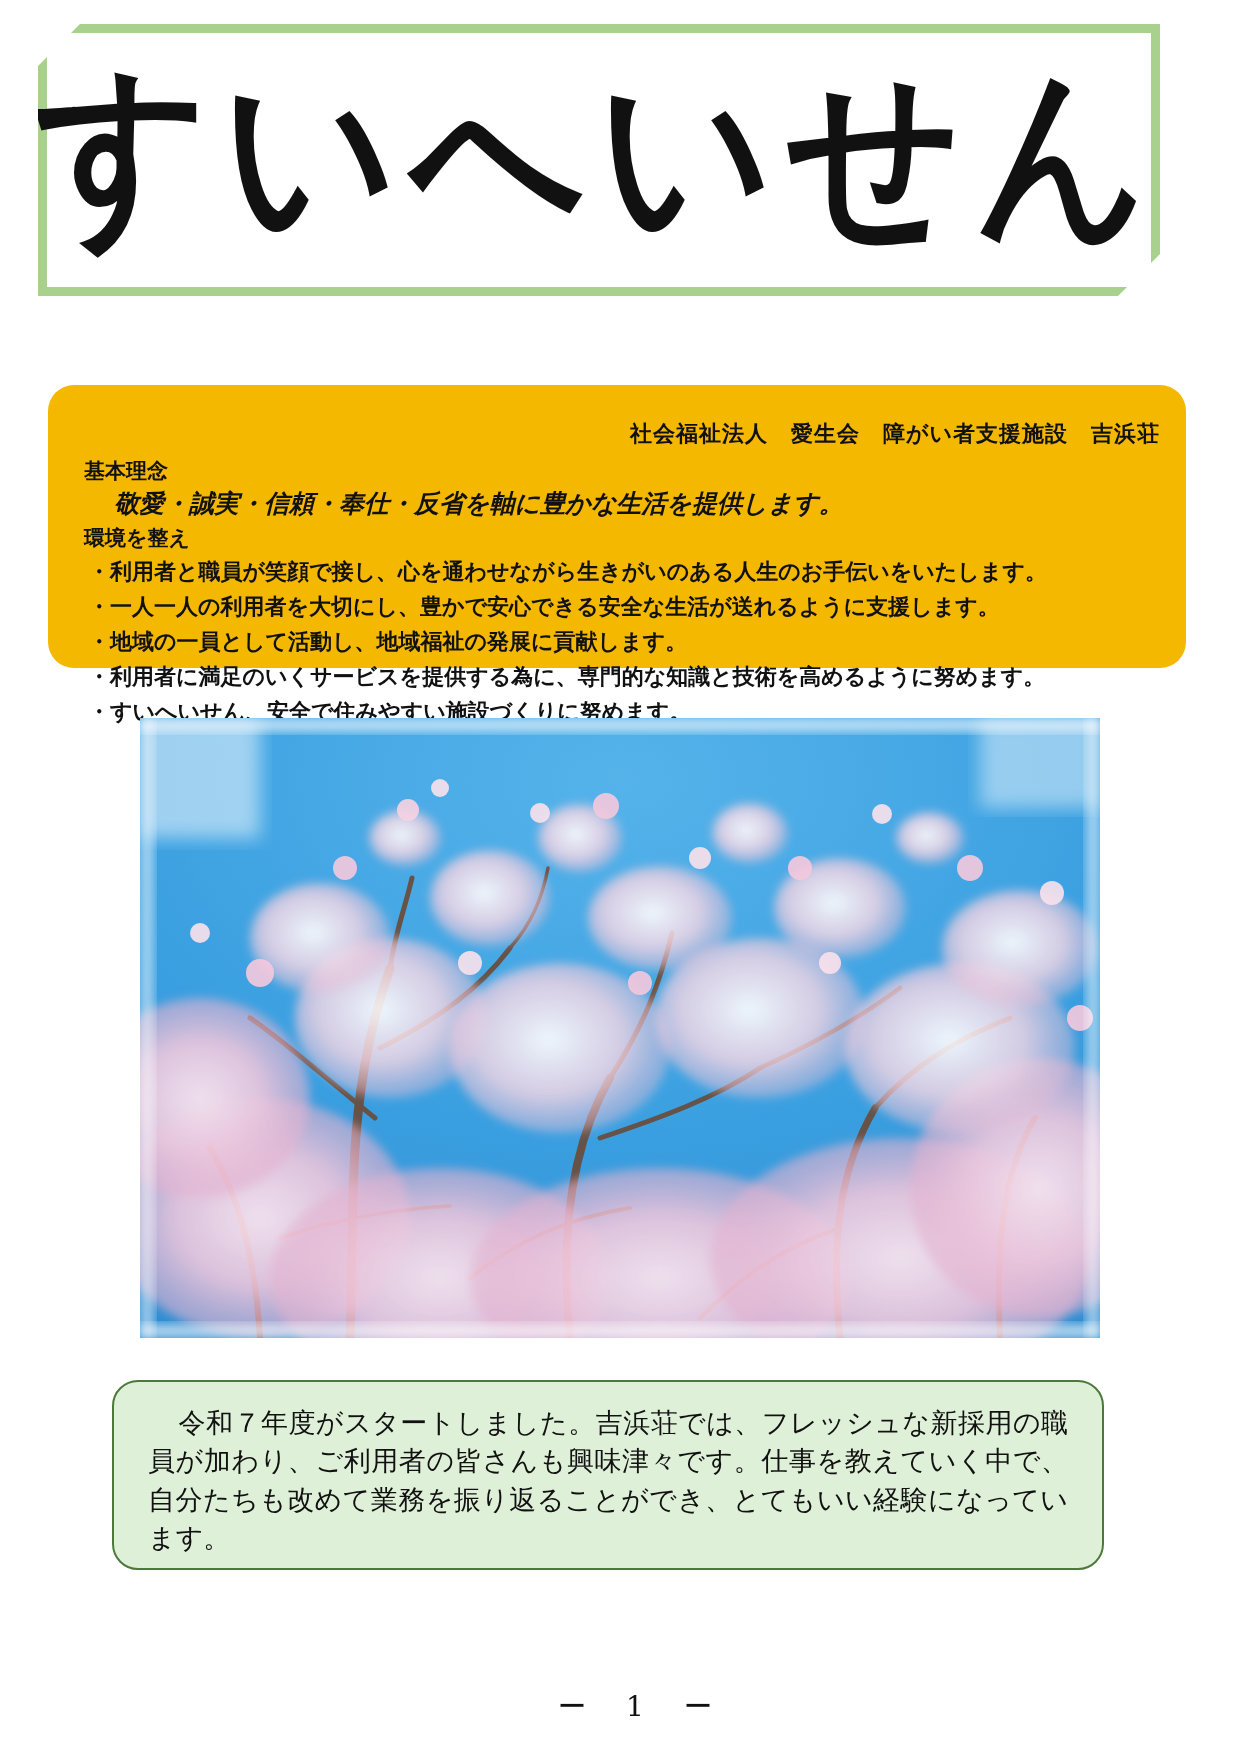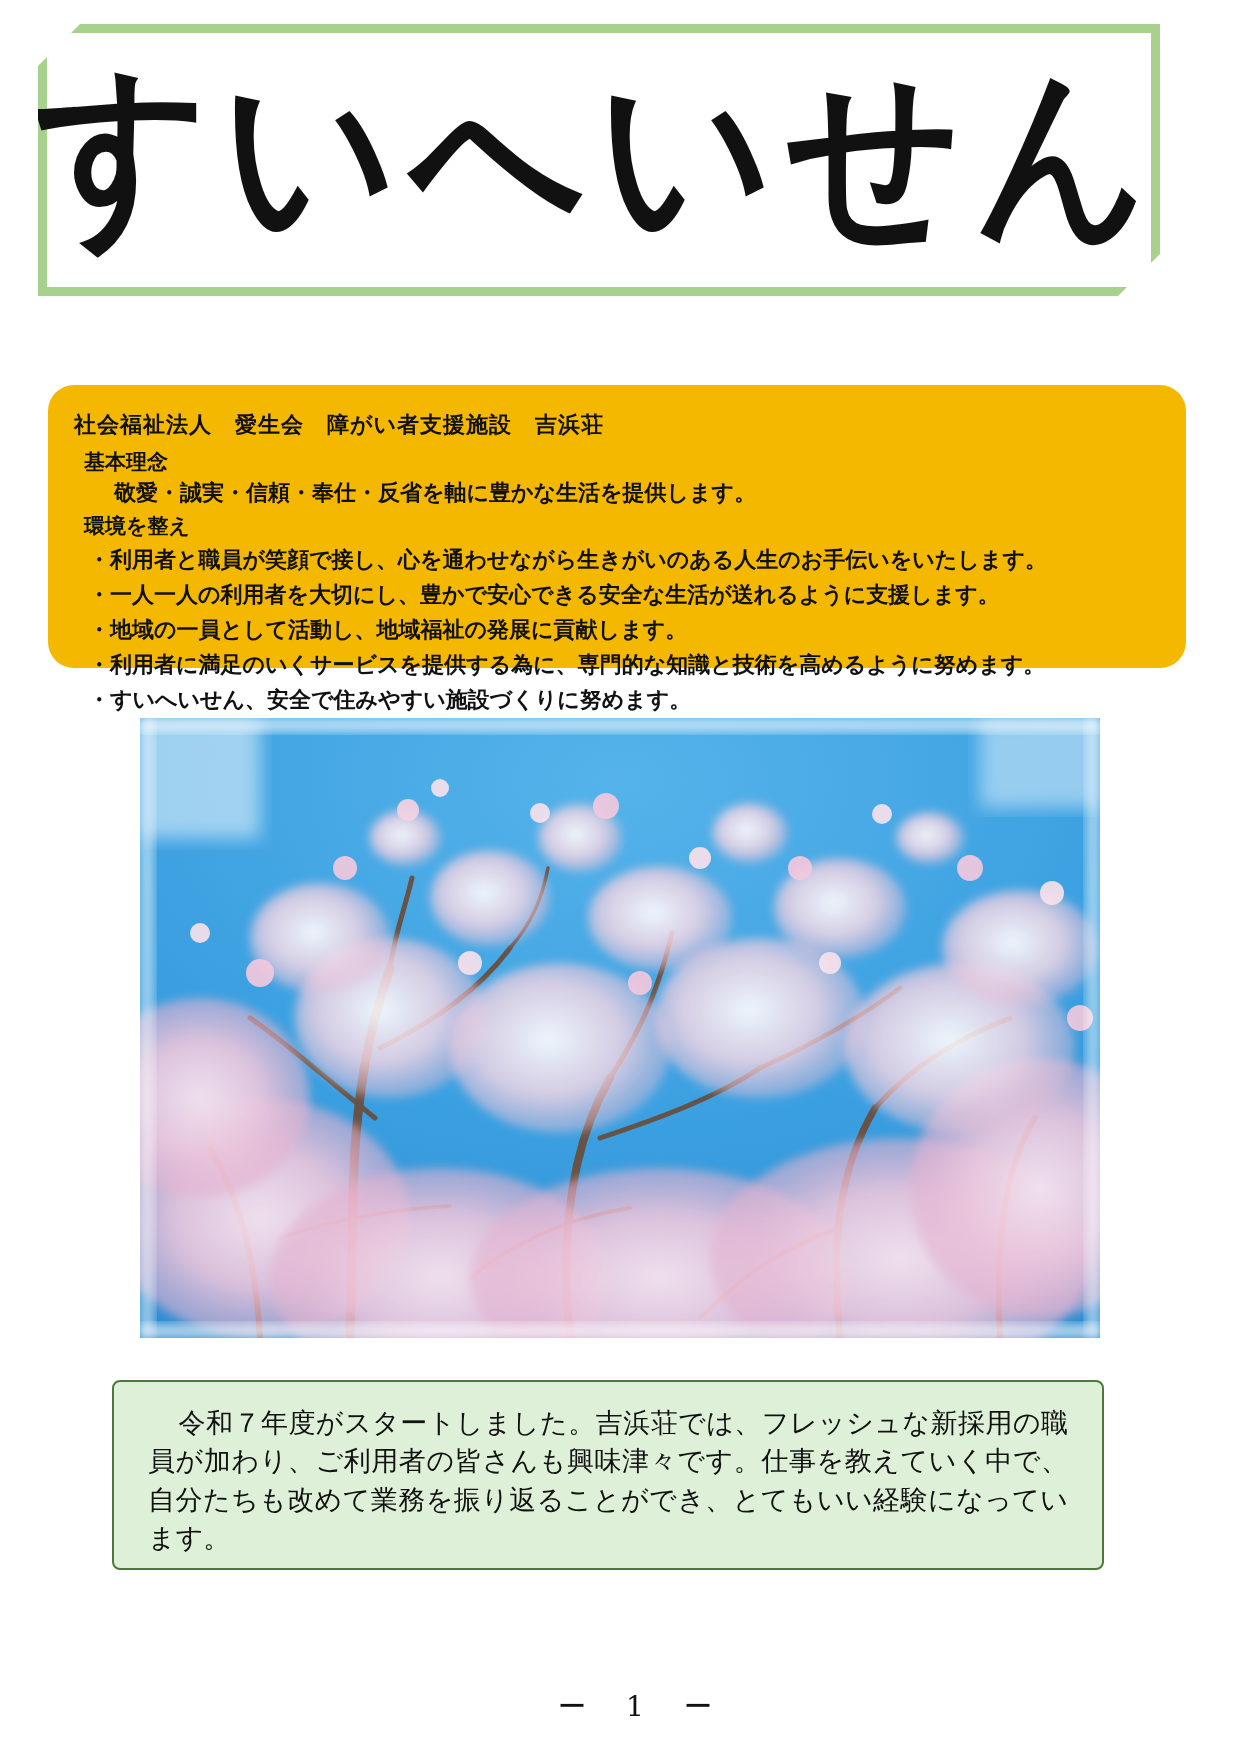--- a/index.html
+++ b/index.html
@@ -81,36 +81,37 @@
     top: 385px;
     width: 1138px;
     height: 283px;
     background: #f5b800;
     border-radius: 26px;
     box-sizing: border-box;
     padding: 14px 26px 10px 26px;
     color: #111111;
   }
   .philosophy .org-line {
-    text-align: left;
+    text-align: right;
     font-size: 22px;
     font-weight: bold;
     letter-spacing: 1px;
-    margin-top: 11px;
+    margin-top: 20px;
     margin-bottom: 8px;
   }
   .philosophy .heading {
     font-size: 21px;
     font-weight: bold;
     margin: 2px 0 1px 10px;
   }
   .philosophy .indent-line {
-    font-size: 22px;
+    font-size: 25px;
     font-weight: bold;
     margin: 2px 0 4px 40px;
+    font-style: italic;
   }
   .philosophy .bullet {
     font-size: 22px;
     font-weight: bold;
     margin: 5px 0 0 14px;
     letter-spacing: 0px;
   }
 
   
   .photo {
@@ -125,21 +126,21 @@
 
   
   .message {
     position: absolute;
     left: 112px;
     top: 1380px;
     width: 992px;
     height: 190px;
     background: #dff0d8;
     border: 2px solid #4d7a3a;
-    border-radius: 8px;
+    border-radius: 26px;
     box-sizing: border-box;
     padding: 22px 34px 18px 34px;
     font-family: "DejaVu Serif", serif;
     font-size: 27px;
     line-height: 1.42;
     color: #111111;
     text-align: justify;
   }
   .message .indent { display: inline-block; width: 30px; }
 

